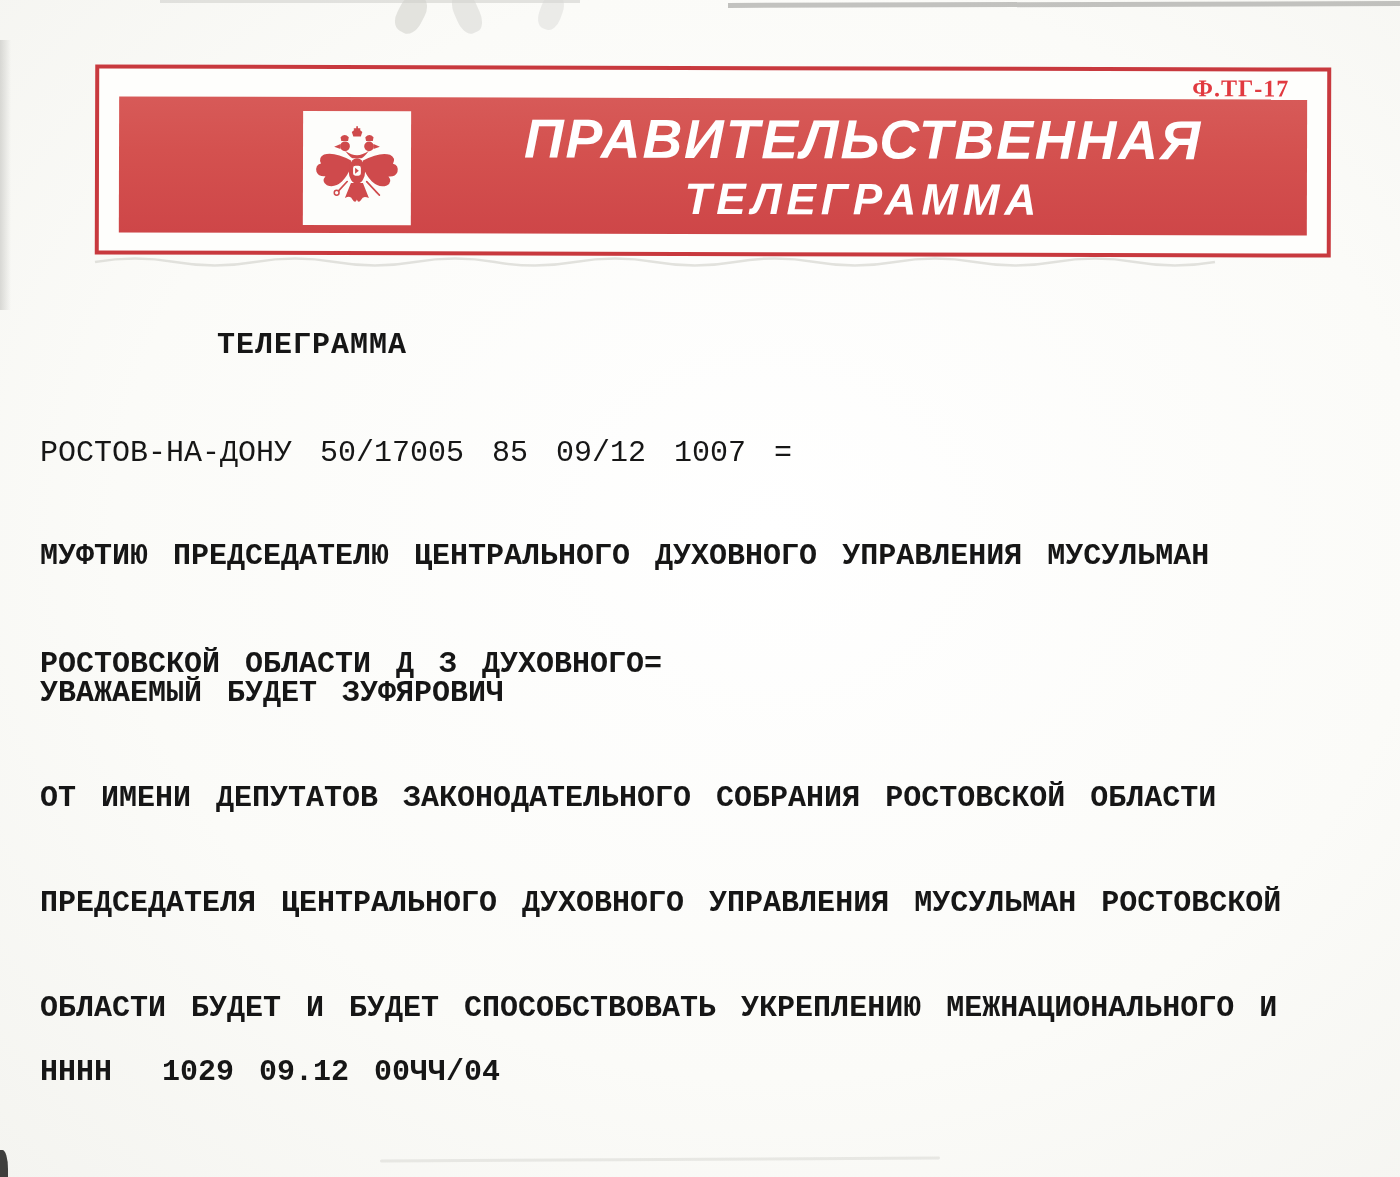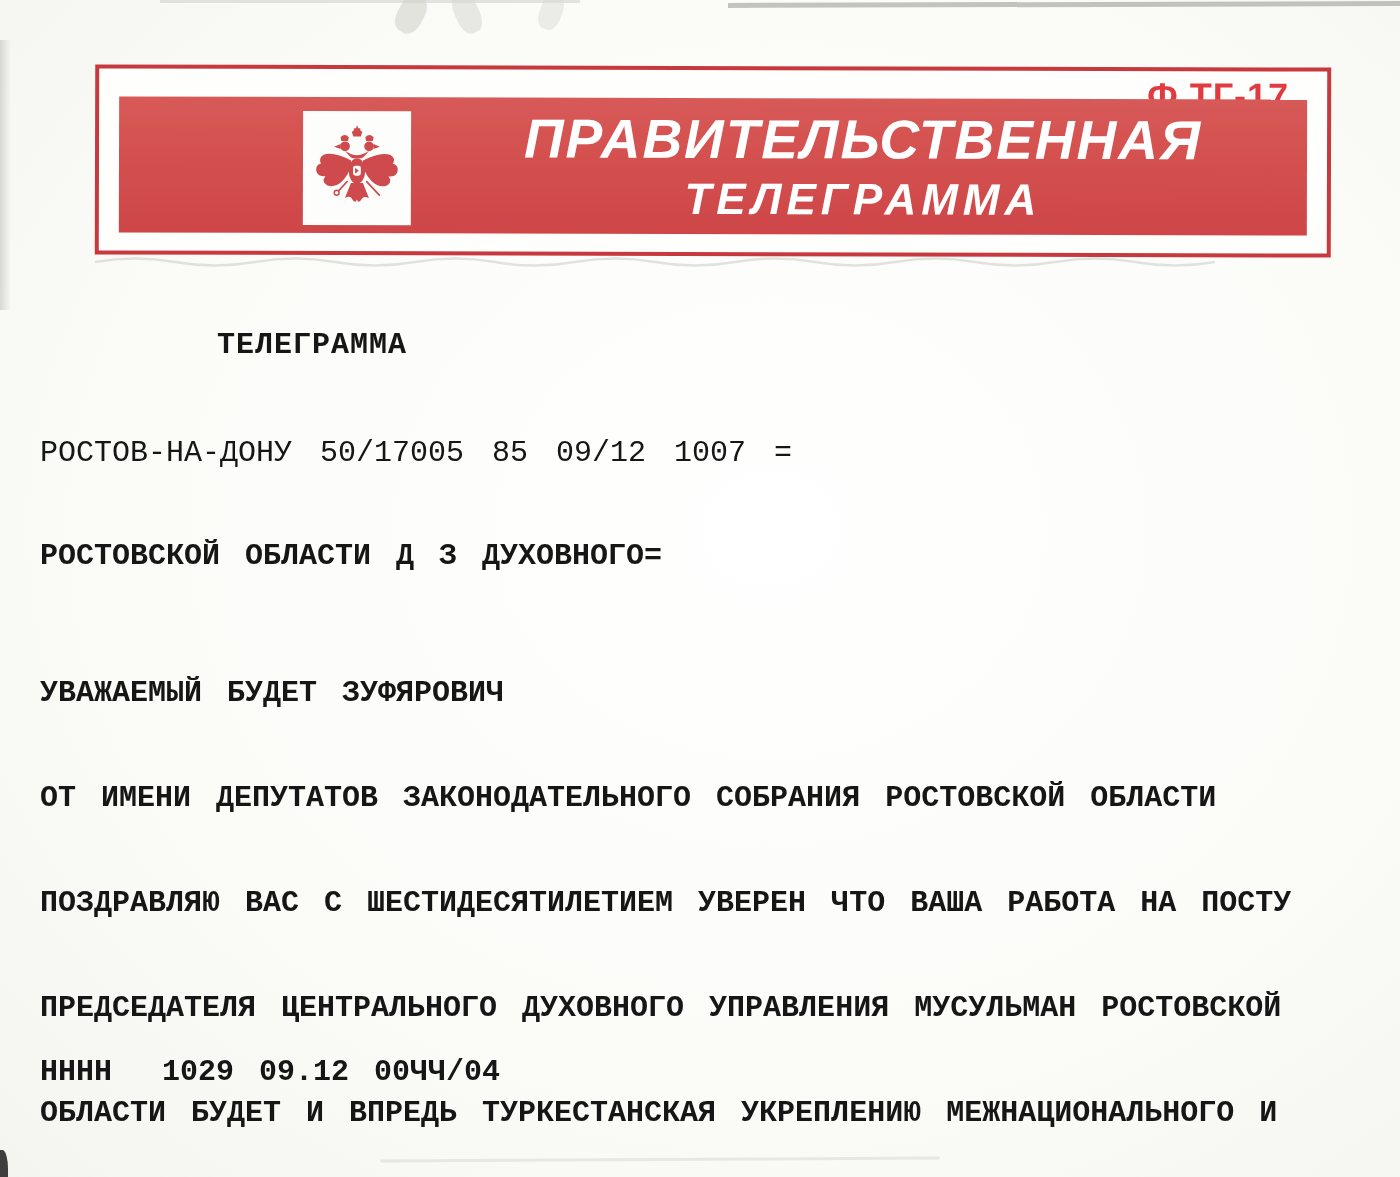--- a/index.html
+++ b/index.html
@@ -20,22 +20,22 @@
   .bottom-crease{left:380px;top:1158px;width:560px;height:3px;background:#cdcdc8;opacity:.4;border-radius:2px;transform:rotate(-.3deg);}
   .torn{position:absolute;left:0;top:250px;width:1400px;height:34px;opacity:.65;}
   
   .header-frame{
     position:absolute;left:95px;top:66px;width:1236px;height:190px;
     box-sizing:border-box;border:4px solid #c8393e;background:#fefefc;
     transform:rotate(.15deg);
   }
   .form-code{
     position:absolute;top:4px;right:38px;
-    font-family:Liberation Sans, sans-serif;font-weight:bold;
-    font-size:36px;color:#e13a40;letter-spacing:1px;
+    font-family:Liberation Serif, serif;font-weight:bold;
+    font-size:24px;color:#e13a40;letter-spacing:1px;
   }
   .band{
     position:absolute;left:20px;right:20px;top:28px;bottom:18px;
     background:linear-gradient(180deg,#d75a58 0%,#d4514f 40%,#ce4648 100%);
   }
   .emblem-box{
     position:absolute;left:184px;top:14px;width:108px;height:114px;
     background:#fdfdfb;display:flex;align-items:center;justify-content:center;
   }
   .emblem-box svg{width:90px;height:100px;}
@@ -104,29 +104,29 @@
 
   <svg class="torn" viewBox="0 0 1400 34" xmlns="http://www.w3.org/2000/svg">
     <path d="M95 12 q 40 -7 80 0 t 80 0 t 80 0 t 80 0 t 80 0 t 80 0 t 80 0 t 80 0 t 80 0 t 80 0 t 80 0 t 80 0 t 80 0 t 80 0" stroke="#d4d4ce" stroke-width="2.5" fill="none"></path>
   </svg>
 
   <div class="tw doc-heading">ТЕЛЕГРАММА</div>
 
   <div class="tw service-line">РОСТОВ-НА-ДОНУ 50/17005 85 09/12 1007 =</div>
 
   <div class="tw address-block">
+    <div>МУФТИЮ ПРЕДСЕДАТЕЛЮ ЦЕНТРАЛЬНОГО ДУХОВНОГО УПРАВЛЕНИЯ МУСУЛЬМАН</div>
     <div>РОСТОВСКОЙ ОБЛАСТИ Д З ДУХОВНОГО=</div>
   </div>
 
   <div class="tw body-block">
     <div>УВАЖАЕМЫЙ БУДЕТ ЗУФЯРОВИЧ</div>
     <div>ОТ ИМЕНИ ДЕПУТАТОВ ЗАКОНОДАТЕЛЬНОГО СОБРАНИЯ РОСТОВСКОЙ ОБЛАСТИ</div>
-    <div>ПОЗДРАВЛЯЮ ВАС С ШЕСТИДЕСЯТИЛЕТИЕМ УВЕРЕН ЧТО ВАША РАБОТА НА ПОСТУ</div>
     <div>ПРЕДСЕДАТЕЛЯ ЦЕНТРАЛЬНОГО ДУХОВНОГО УПРАВЛЕНИЯ МУСУЛЬМАН РОСТОВСКОЙ</div>
-    <div>ОБЛАСТИ БУДЕТ И ВПРЕДЬ ТУРКЕСТАНСКАЯ УКРЕПЛЕНИЮ МЕЖНАЦИОНАЛЬНОГО И</div>
+    <div>ОБЛАСТИ БУДЕТ И БУДЕТ СПОСОБСТВОВАТЬ УКРЕПЛЕНИЮ МЕЖНАЦИОНАЛЬНОГО И</div>
     
     
     
     
     
   </div>
 
   <div class="tw footer-line">НННН  1029 09.12 00ЧЧ/04</div>
 
 </div>

